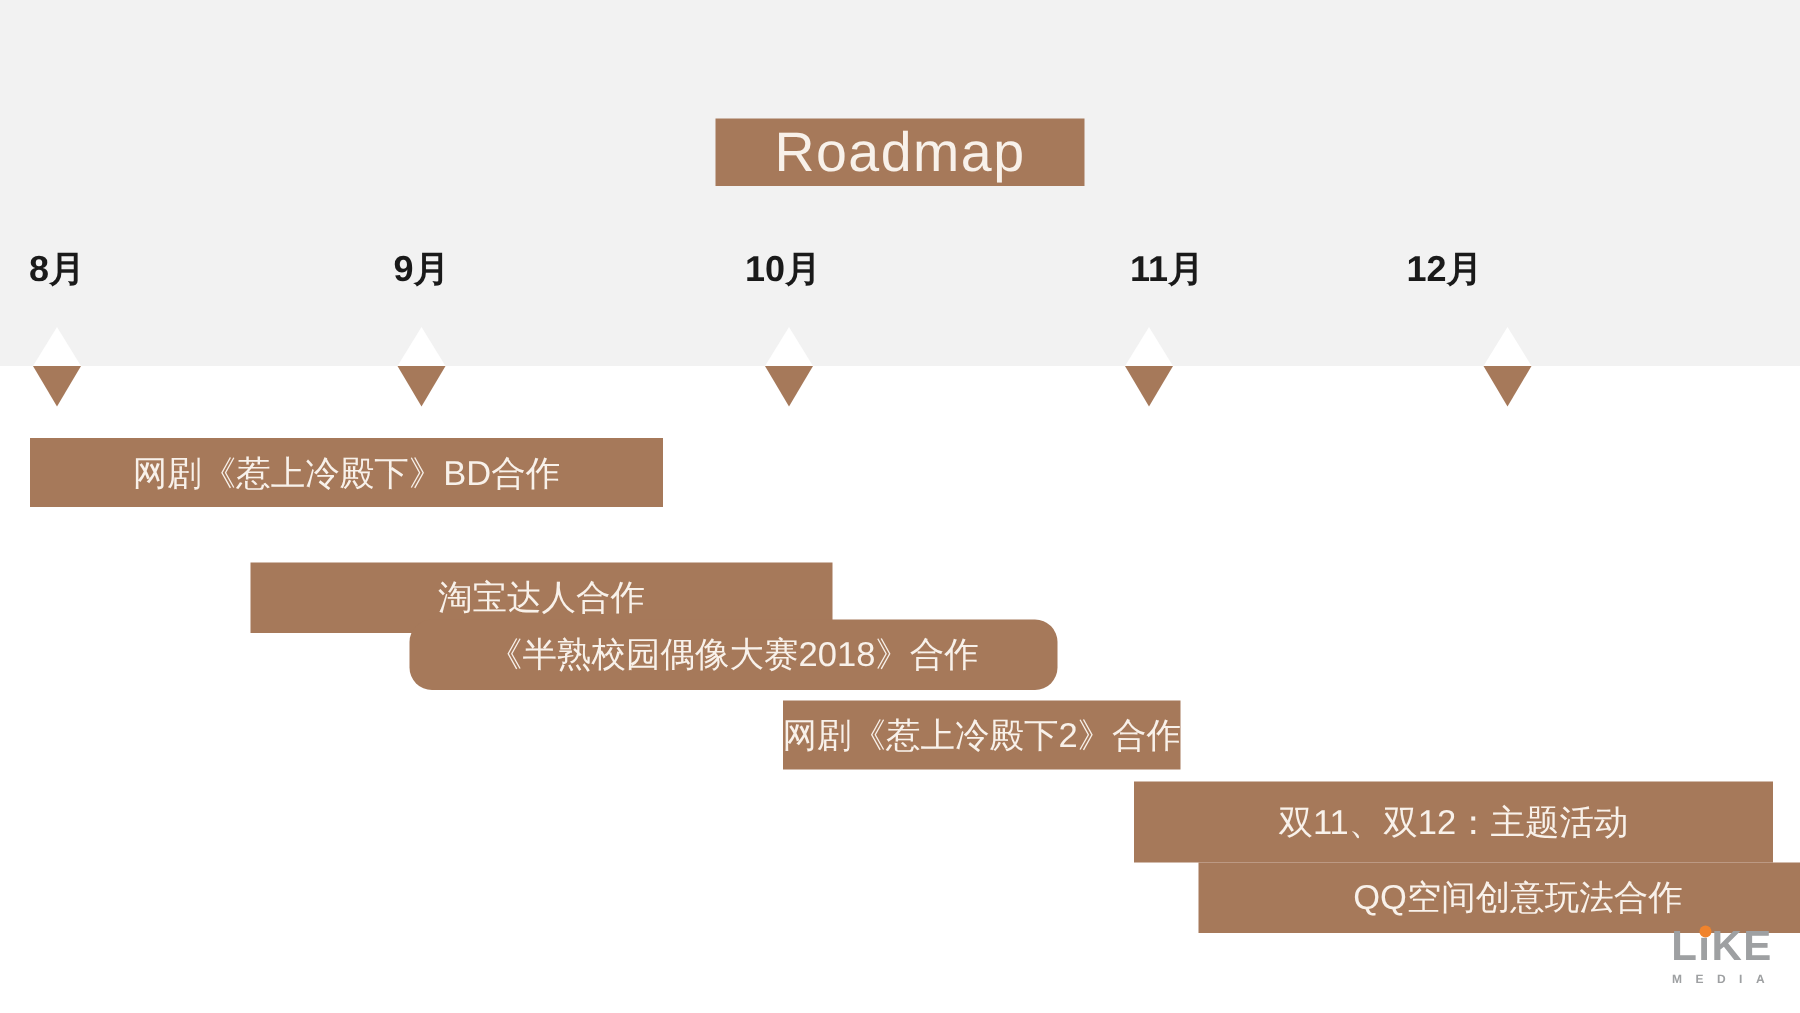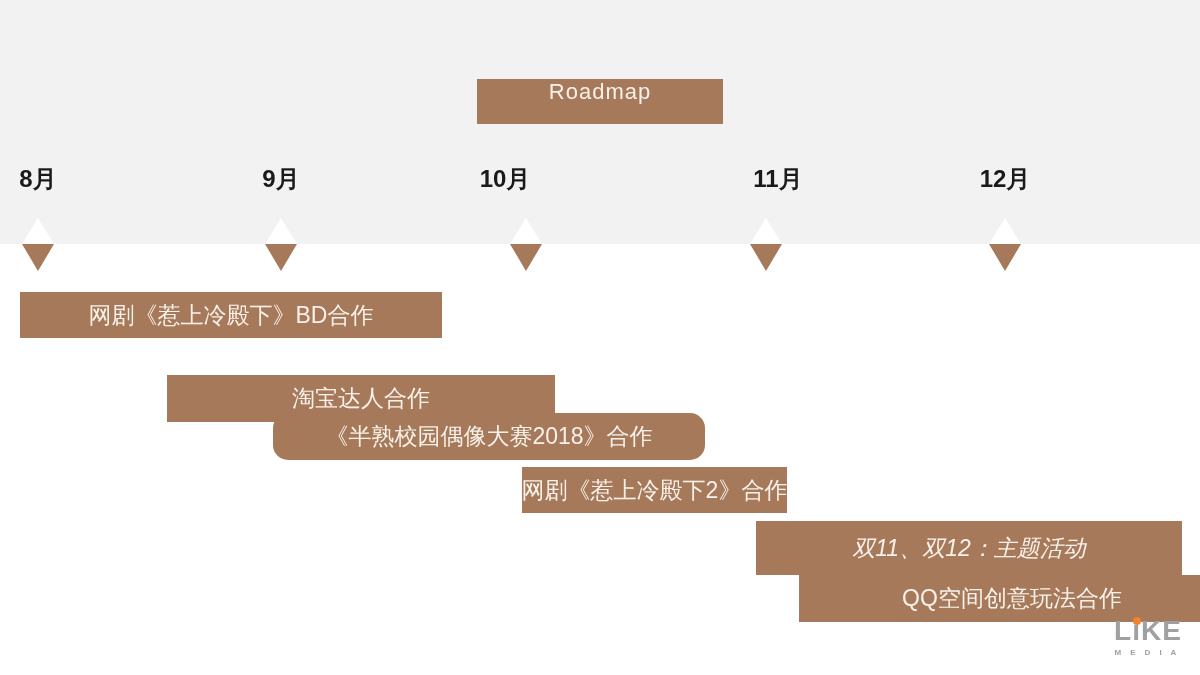--- a/index.html
+++ b/index.html
@@ -12,22 +12,22 @@
     --logo-orange:#F0832C;
   }
   html,body{margin:0;padding:0;background:#fff;}
   .slide{
     position:relative;width:1200px;height:675px;overflow:hidden;background:#ffffff;
     font-family:"Liberation Sans","DejaVu Sans",sans-serif;
   }
   .gray-band{position:absolute;left:0;top:0;width:1200px;height:244px;background:var(--bg-gray);}
   .title-box{
     position:absolute;left:477px;top:79px;width:246px;height:45px;background:var(--brown);
-    display:flex;justify-content:center;
-    color:var(--bar-text);font-size:22px;letter-spacing:1px;
+    display:flex;align-items:center;justify-content:center;
+    color:var(--bar-text);font-size:37px;letter-spacing:1px;
   }
   .month-label{
     position:absolute;top:163px;transform:translateX(-50%);
     color:var(--month-text);font-size:24px;font-weight:bold;white-space:nowrap;
   }
   .diamond{position:absolute;top:218px;transform:translateX(-50%);width:32px;}
   .dia-top{width:0;height:0;border-left:16px solid transparent;border-right:16px solid transparent;border-bottom:26px solid #ffffff;}
   .dia-bottom{width:0;height:0;border-left:16px solid transparent;border-right:16px solid transparent;border-top:27px solid var(--brown);}
   .task-bar{
     position:absolute;background:var(--brown);
@@ -54,23 +54,23 @@
 <div class="slide">
   <div class="gray-band"></div>
 
   <div class="title-box">
     <span>Roadmap</span>
   </div>
 
   <div id="months-layer">
       <div class="month-label" style="left: 38px;">8月</div>
       <div class="month-label" style="left: 281px;">9月</div>
-      <div class="month-label" style="left: 505px;">10月</div>
+      <div class="month-label" style="left: 522px;">10月</div>
       <div class="month-label" style="left: 778px;">11月</div>
-      <div class="month-label" style="left: 1005px;">12月</div>
+      <div class="month-label" style="left: 963px;">12月</div>
     </div>
   <div id="markers-layer">
       <div class="diamond" style="left: 38px;">
         <div class="dia-top"></div>
         <div class="dia-bottom"></div>
       </div>
       <div class="diamond" style="left: 281px;">
         <div class="dia-top"></div>
         <div class="dia-bottom"></div>
       </div>
@@ -93,21 +93,21 @@
       </div>
       <div class="task-bar" style="left: 167px; top: 351px; width: 388px; height: 47px; margin-top: 24px;">
         <span>淘宝达人合作</span>
       </div>
       <div class="task-bar" style="left: 273px; top: 413px; width: 432px; height: 47px; border-radius: 15px;">
         <span>《半熟校园偶像大赛2018》合作</span>
       </div>
       <div class="task-bar" style="left: 522px; top: 467px; width: 265px; height: 46px; text-align: right;">
         <span>网剧《惹上冷殿下2》合作</span>
       </div>
-      <div class="task-bar" style="left: 756px; top: 521px; width: 426px; height: 54px; font-style: italic;">
+      <div class="task-bar" style="left: 756px; top: 521px; width: 426px; height: 54px;">
         <span>双11、双12：主题活动</span>
       </div>
       <div class="task-bar" style="left: 756px; top: 575px; width: 426px; height: 47px; margin-left: 43px;">
         <span>QQ空间创意玩法合作</span>
       </div>
     </div>
 
   <div class="logo">
     <div class="logo-wordmark">
         <span>L</span>

